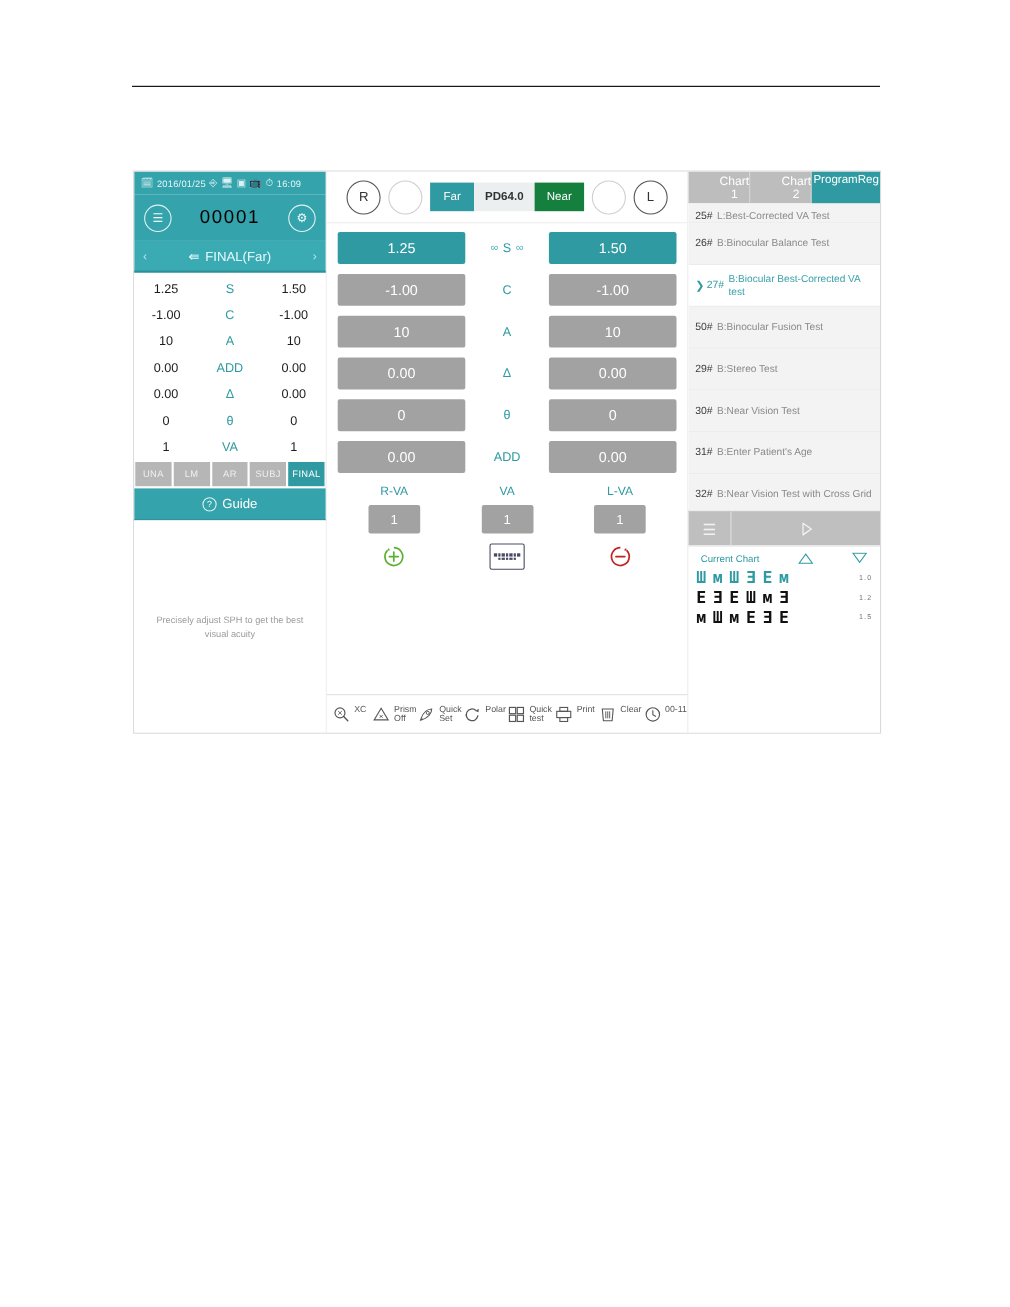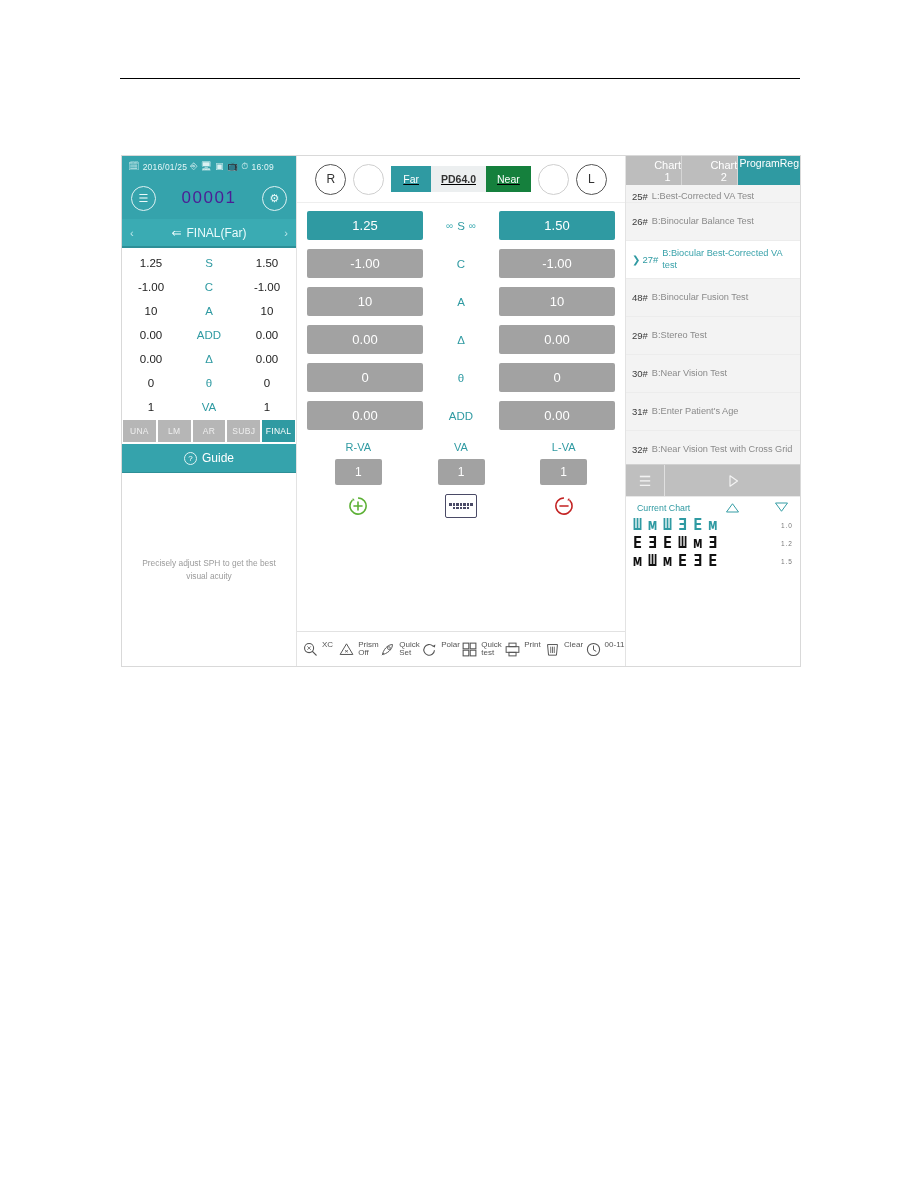--- a/index.html
+++ b/index.html
@@ -36,21 +36,21 @@
   }
   .statusbar .sicon{font-size:9px;opacity:.95;line-height:1;}
   .idbar{
     background:#35a3ac;height:42px;display:flex;align-items:center;
     justify-content:space-between;padding:0 9px;color:#fff;
   }
   .circ-btn{
     width:23px;height:23px;border:1.4px solid #dff2f3;border-radius:50%;
     display:flex;align-items:center;justify-content:center;font-size:11px;color:#eafafa;
   }
-  .idbar .pid{font-size:17px;letter-spacing:1.5px;color:#4c1d95;font-weight:400;}
+  .idbar .pid{font-size:17px;letter-spacing:1.5px;color:#000000;font-weight:400;}
   .navbar{
     background:#3aabb3;height:27px;display:flex;align-items:center;
     justify-content:space-between;padding:0 8px;color:#e9fbfc;font-size:12px;
     border-bottom:2px solid #2d8f97;
   }
   .navbar .arrow{font-size:11px;opacity:.75;}
   .navbar .navtitle{display:flex;align-items:center;gap:5px;font-size:12px;}
   .rx-table{flex:0 0 auto;background:#fff;padding:3px 0 1px;}
   .rx-row{display:flex;align-items:center;height:24px;font-size:11.5px;}
   .rx-row .od,.rx-row .os{flex:1;text-align:center;color:#1c1c1c;}
@@ -78,21 +78,21 @@
   .center{flex:1;display:flex;flex-direction:column;background:#fff;border-right:1px solid #e3e3e3;}
   .topctl{
     height:46px;display:flex;align-items:center;justify-content:center;gap:7px;
     border-bottom:1px solid #eee;padding:0 8px;
   }
   .eye{
     width:29px;height:29px;border-radius:50%;border:1.3px solid #555;
     display:flex;align-items:center;justify-content:center;font-size:12px;color:#333;
   }
   .eye.blank{border-color:#cfcfcf;}
-  .seg{display:flex;align-items:center;text-decoration:underline;}
+  .seg{display:flex;align-items:center;}
   .seg-far{background:#2f9aa2;color:#fff;font-size:10.5px;padding:7px 12px;}
   .seg-pd{background:#eceff0;color:#333;font-size:10.5px;padding:7px 10px;font-weight:bold;}
   .seg-near{background:#15803d;color:#fff;font-size:10.5px;padding:7px 11px;}
   .params{padding:8px 10px 0;}
   .prow{display:flex;align-items:center;margin-bottom:9px;}
   .pbtn{
     flex:1;height:29px;background:#a2a2a2;color:#fff;border-radius:2px;
     display:flex;align-items:center;justify-content:center;font-size:13px;
   }
   .pbtn.on{background:#2f9aa2;}
@@ -427,21 +427,21 @@
       <div class="titem">
         <span class="tnum">26#</span>
         <span class="ttxt">B:Binocular Balance Test</span>
       </div>
       <div class="titem sel">
         <span class="caret">❯</span>
         <span class="tnum">27#</span>
         <span class="ttxt">B:Biocular Best-Corrected VA test</span>
       </div>
       <div class="titem">
-        <span class="tnum">48#</span>
+        <span class="tnum">50#</span>
         <span class="ttxt">B:Binocular Fusion Test</span>
       </div>
       <div class="titem">
         <span class="tnum">29#</span>
         <span class="ttxt">B:Stereo Test</span>
       </div>
       <div class="titem">
         <span class="tnum">30#</span>
         <span class="ttxt">B:Near Vision Test</span>
       </div>

